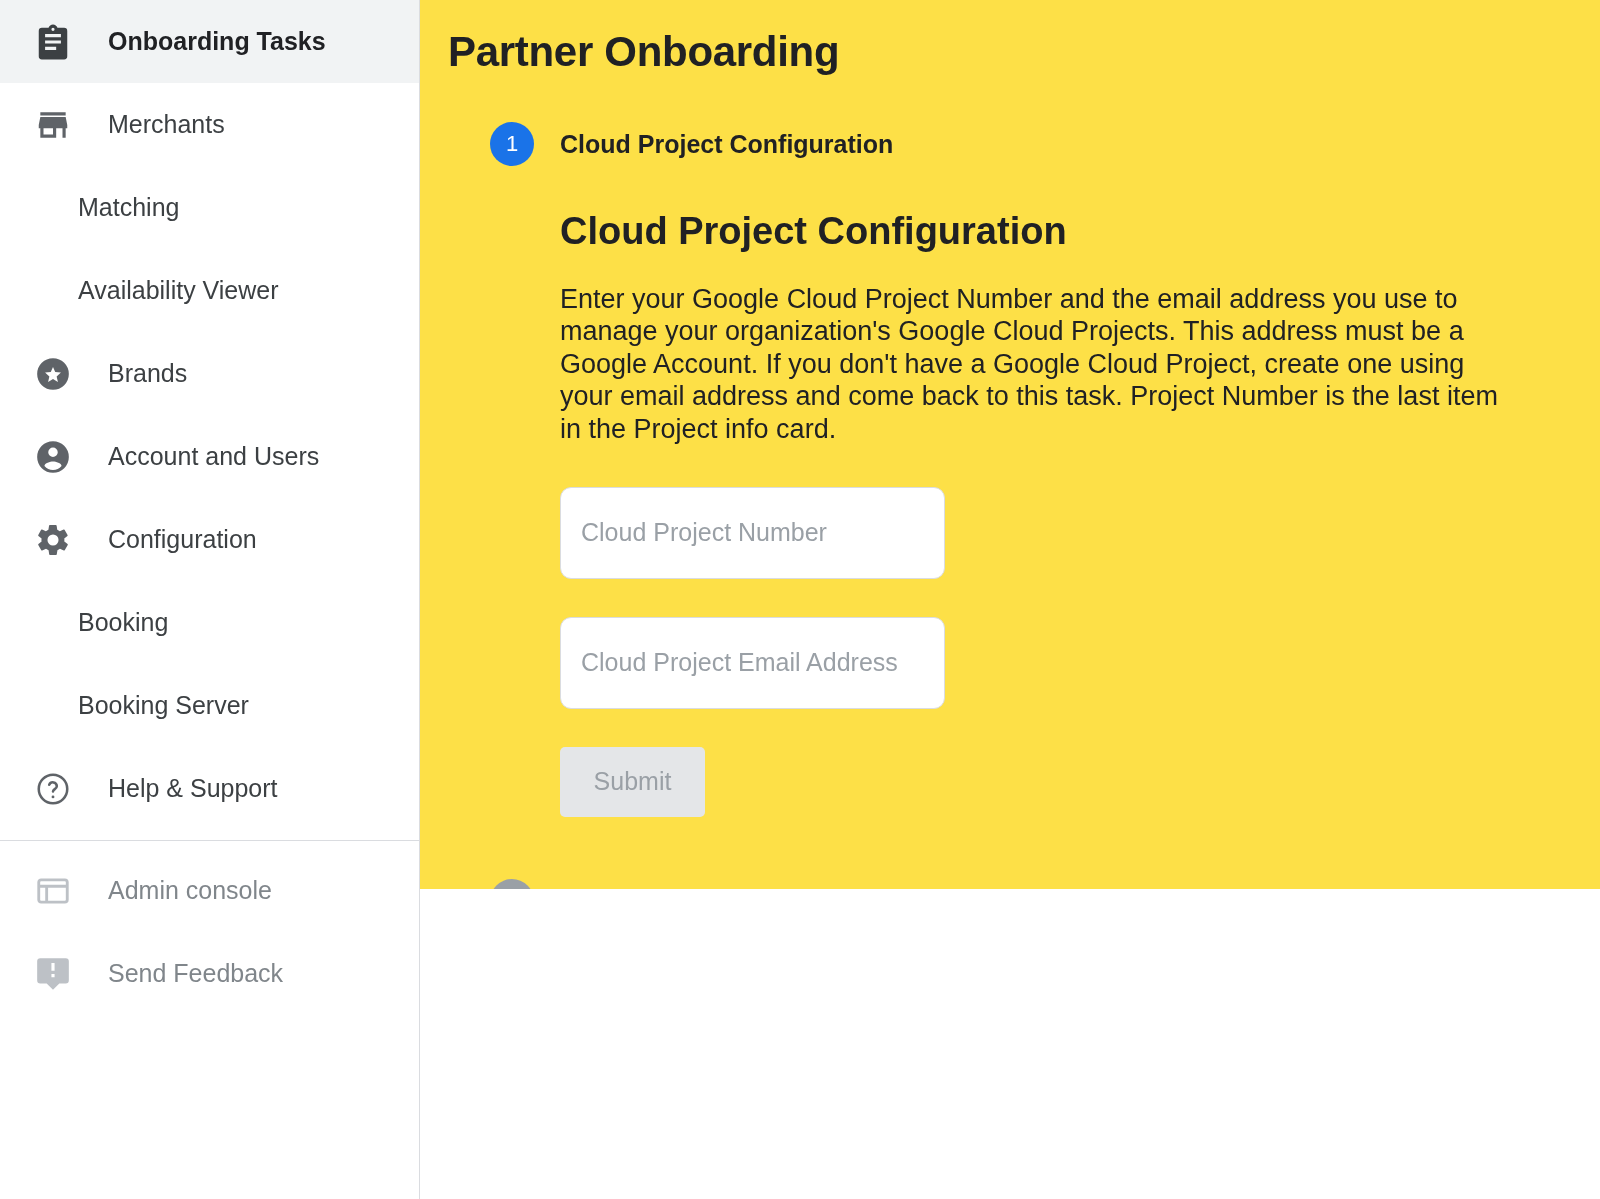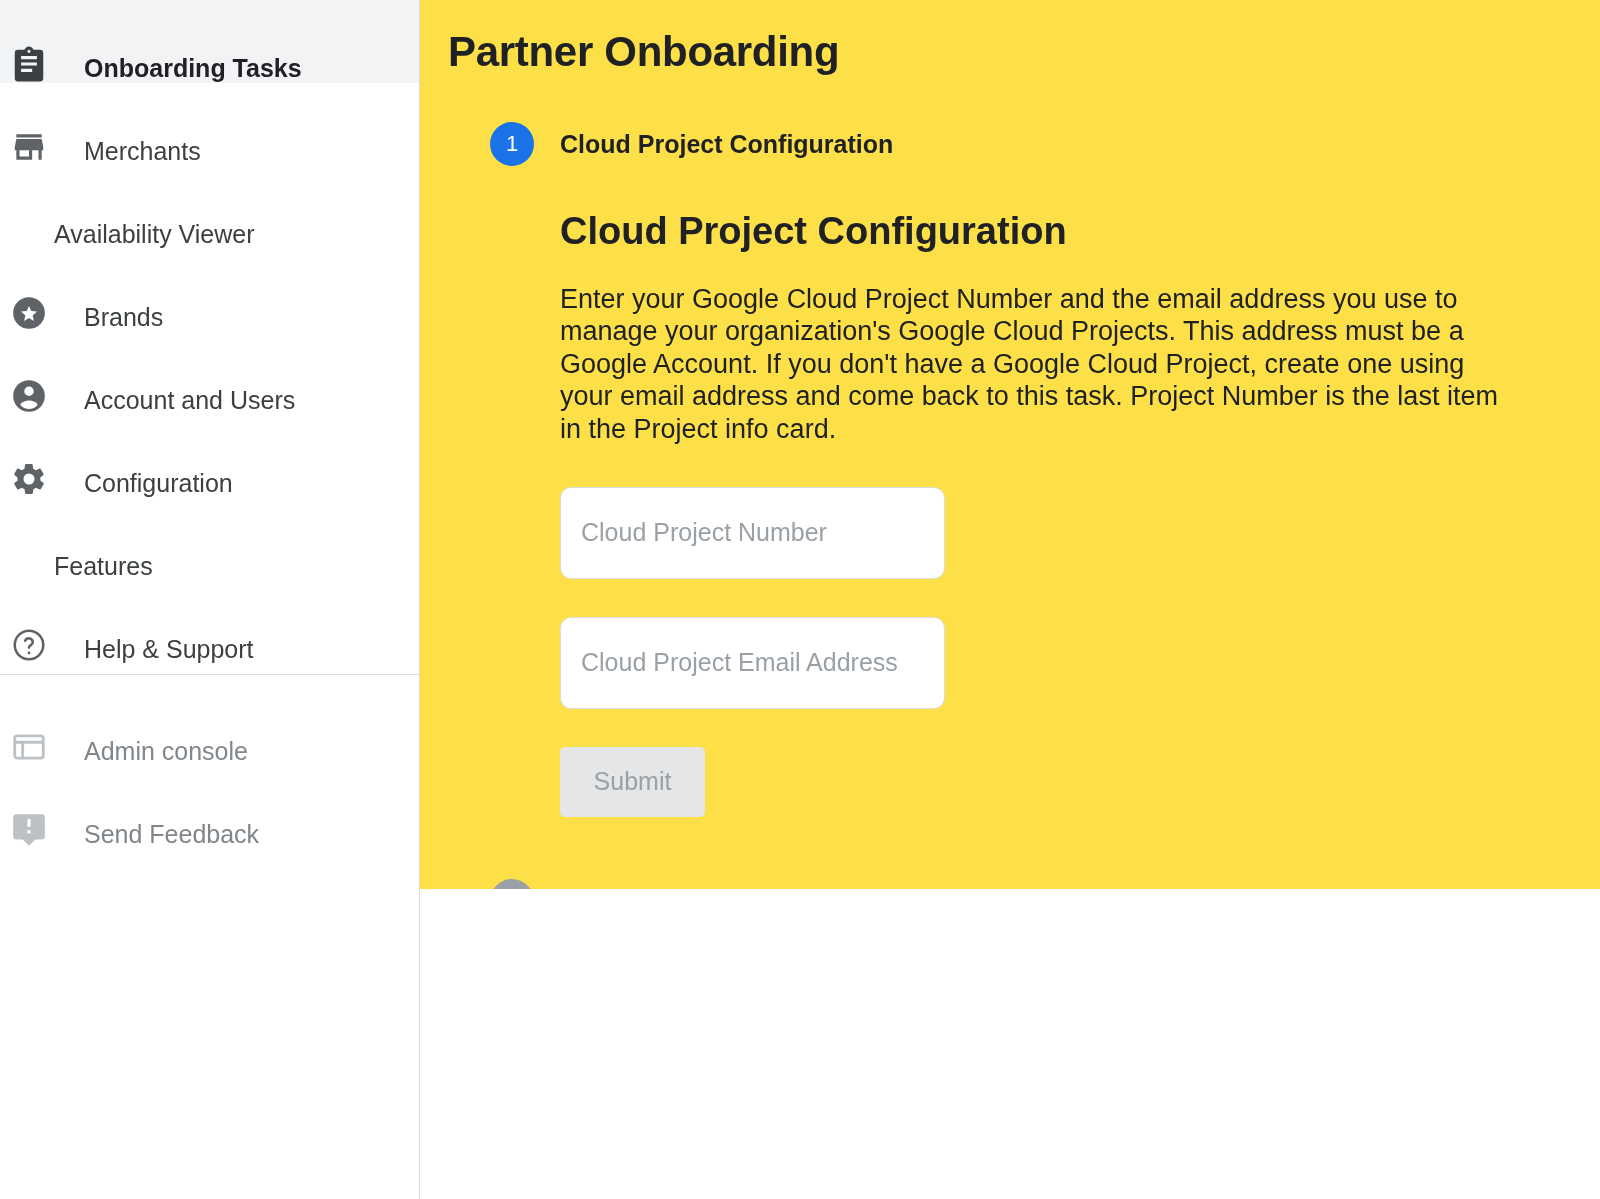--- a/index.html
+++ b/index.html
@@ -20,23 +20,23 @@
   .sidebar {
     width: 420px;
     height: 1199px;
     background: #ffffff;
     border-right: 1px solid #dadce0;
     flex: 0 0 420px;
     position: relative;
   }
   .nav-item {
     display: flex;
-    align-items: flex-end;
+    align-items: center;
     height: 83px;
-    padding-left: 10px;
+    padding-left: 34px;
     cursor: pointer;
     user-select: none;
   }
   .nav-item.active {
     background: #f1f3f4;
   }
   .nav-icon {
     width: 44px;
     flex: 0 0 44px;
     display: flex;
@@ -208,20 +208,23 @@
 
     <div class="nav-item">
       <span class="nav-icon">
         <svg width="38" height="38" viewBox="0 0 24 24" fill="#5f6368">
             <path d="M20 4H4v2h16V4zm1 10v-2l-1-5H4l-1 5v2h1v6h10v-6h4v6h2v-6h1zm-9 4H6v-4h6v4z"></path>
           </svg>
       </span>
       <span class="nav-label">Merchants</span>
     </div>
 
+    <div class="nav-item sub">
+      <span class="nav-label">Matching</span>
+    </div>
 
     <div class="nav-item sub">
       <span class="nav-label">Availability Viewer</span>
     </div>
 
     <div class="nav-item">
       <span class="nav-icon">
         <svg width="38" height="38" viewBox="0 0 24 24" fill="#5f6368">
             <path d="M12 2a10 10 0 1 0 0 20 10 10 0 0 0 0-20zm3.1 15L12 15.1 8.9 17l.8-3.5-2.7-2.4 3.6-.3L12 7.5l1.4 3.3 3.6.3-2.7 2.4.8 3.5z"></path>
           </svg>
@@ -242,23 +245,26 @@
       <span class="nav-icon">
         <svg width="38" height="38" viewBox="0 0 24 24" fill="#5f6368">
             <path d="M19.1 12.9c0-.3.1-.6.1-.9s0-.6-.1-.9l2-1.6a.5.5 0 0 0 .1-.6l-1.9-3.3a.5.5 0 0 0-.6-.2l-2.4 1a7 7 0 0 0-1.6-.9l-.4-2.5a.5.5 0 0 0-.5-.4h-3.8a.5.5 0 0 0-.5.4l-.4 2.5c-.6.2-1.1.6-1.6.9l-2.4-1a.5.5 0 0 0-.6.2L2.7 8.9a.5.5 0 0 0 .1.6l2 1.6c0 .3-.1.6-.1.9s0 .6.1.9l-2 1.6a.5.5 0 0 0-.1.6l1.9 3.3c.1.2.4.3.6.2l2.4-1c.5.4 1 .7 1.6.9l.4 2.5c0 .3.2.4.5.4h3.8c.3 0 .5-.2.5-.4l.4-2.5c.6-.2 1.1-.6 1.6-.9l2.4 1c.2.1.5 0 .6-.2l1.9-3.3a.5.5 0 0 0-.1-.6l-2-1.6zM12 15.5a3.5 3.5 0 1 1 0-7 3.5 3.5 0 0 1 0 7z"></path>
           </svg>
       </span>
       <span class="nav-label">Configuration</span>
     </div>
 
 
     <div class="nav-item sub">
-      <span class="nav-label">Features</span>
-    </div>
-
+      <span class="nav-label">Booking</span>
+    </div>
+
+    <div class="nav-item sub">
+      <span class="nav-label">Booking Server</span>
+    </div>
 
     <div class="nav-item">
       <span class="nav-icon">
         <svg width="38" height="38" viewBox="0 0 24 24" fill="none" stroke="#5f6368" stroke-width="1.6">
             <circle cx="12" cy="12" r="9"></circle>
             <path d="M9.6 9.3a2.5 2.5 0 0 1 4.8.9c0 1.7-2.4 2-2.4 3.4" stroke-linecap="round"></path>
             <circle cx="12" cy="17" r="0.9" fill="#5f6368" stroke="none"></circle>
           </svg>
       </span>
       <span class="nav-label">Help &amp; Support</span>

